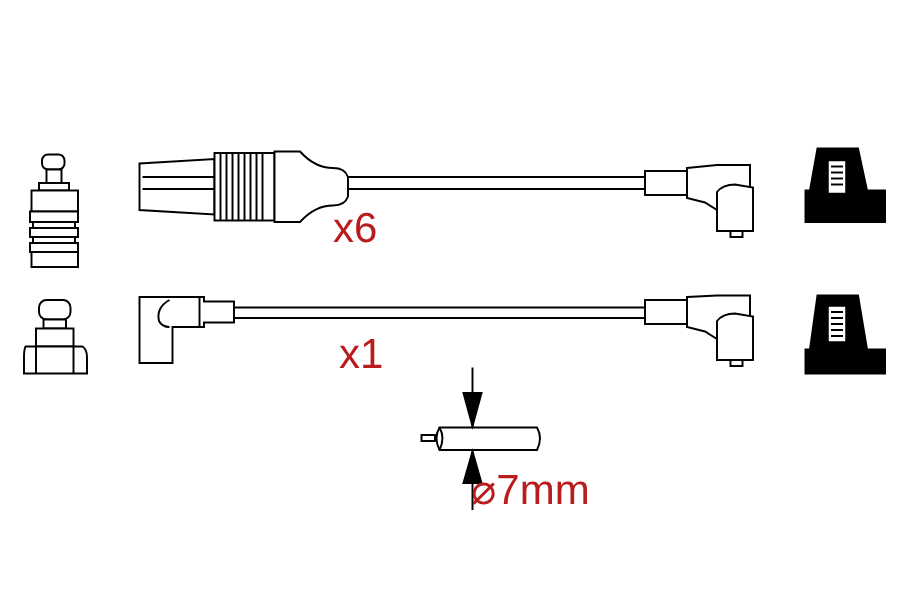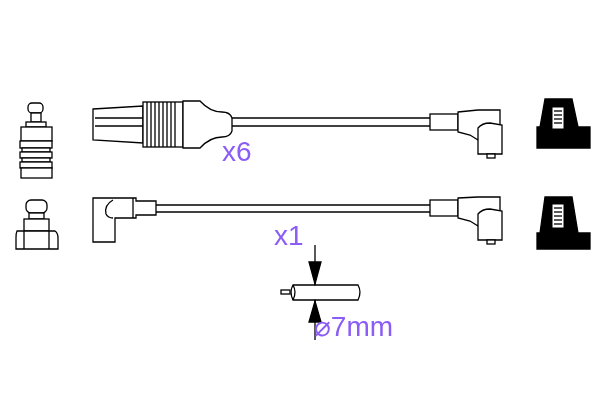--- a/index.html
+++ b/index.html
@@ -1,18 +1,18 @@
 <!DOCTYPE html>
 <html><head>
 <meta charset="utf-8">
 <style>
   html, body { margin:0; padding:0; background:#fff; }
   body { width:600px; height:400px; position:relative; overflow:hidden; }
   svg { position:absolute; left:0; top:0; }
-  .lbl { position:absolute; font-family:"Liberation Sans", sans-serif; color:#8b5cf6; font-size:28px; line-height:1; }
+  .lbl { position:absolute; font-family:"Liberation Sans", sans-serif; color:#b91c1c; font-size:28px; line-height:1; }
 </style>
 </head>
 <body>
 
 <svg width="600" height="400" viewBox="0 0 600 400">
   <g fill="#fff" stroke="#000" stroke-width="1.3">
 
     <g>
       <rect x="28" y="103" width="15" height="10" rx="4"></rect>
       <rect x="31" y="113" width="10" height="9"></rect>
@@ -102,14 +102,14 @@
       <path d="M293 285 Q297 292 293 300" fill="none"></path>
       <line x1="315" y1="245" x2="315" y2="285"></line>
       <path d="M309 262 L321 262 L315 284 Z" fill="#000"></path>
       <line x1="315" y1="300" x2="315" y2="340"></line>
       <path d="M309 322 L321 322 L315 301 Z" fill="#000"></path>
     </g>
   </g>
 </svg>
 
 <div class="lbl" style="left:222px; top:138px;">x6</div>
-<div class="lbl" style="left:226px; top:222px;margin-left:48px;">x1</div>
+<div class="lbl" style="left:226px; top:222px;">x1</div>
 <div class="lbl" style="left:314px; top:313px;">⌀7mm</div>
 
 </body></html>

